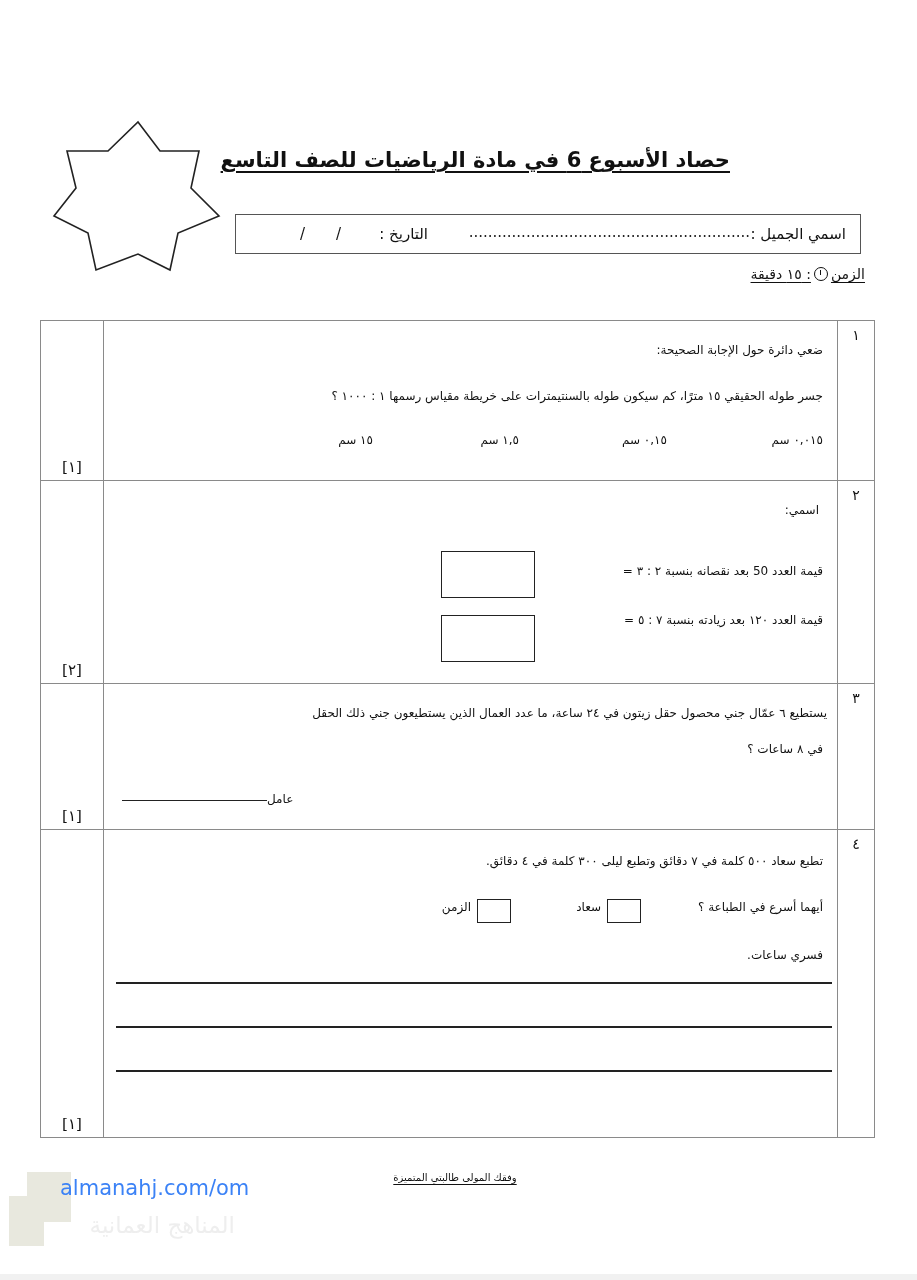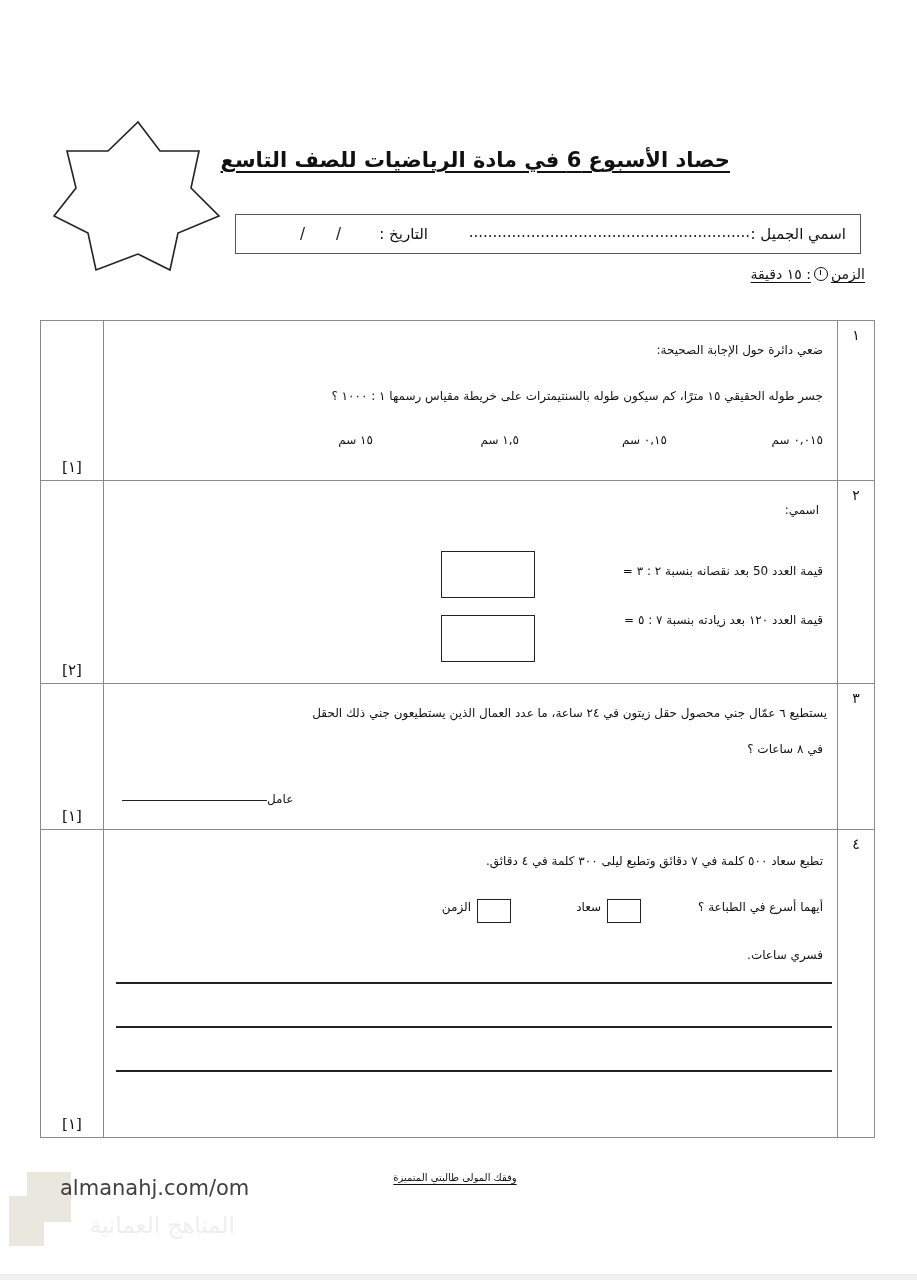--- a/index.html
+++ b/index.html
@@ -47,21 +47,21 @@
     .ans-box { position: absolute; width: 94px; height: 47px; border: 1.5px solid #222; box-sizing: border-box; }
     .small-box { position: absolute; width: 34px; height: 24px; border: 1.5px solid #222; box-sizing: border-box; }
     .blank { position: absolute; left: 12px; width: 716px; border-top: 2px solid #222; }
     .short-blank { display: inline-block; width: 145px; border-bottom: 1.5px solid #222; margin-left: 6px; vertical-align: 2px; }
     .footer {
       position: absolute; left: 360px; top: 1172px; width: 190px; text-align: center; direction: rtl;
       font-size: 10px; text-decoration: underline; text-underline-offset: 3px; white-space: nowrap;
     }
     .wm-block1 { position: absolute; left: 27px; top: 1172px; width: 44px; height: 50px; background: #e8e8de; }
     .wm-block2 { position: absolute; left: 9px; top: 1196px; width: 35px; height: 50px; background: #e8e8de; }
-    .wm-url { position: absolute; left: 60px; top: 1176px; font-size: 21px; color: #404040; white-space: nowrap; text-align: center; }
+    .wm-url { position: absolute; left: 60px; top: 1176px; font-size: 21px; color: #3b82f6; white-space: nowrap; text-align: center; }
     .wm-ar { position: absolute; left: 70px; top: 1212px; font-size: 23px; color: #eeeeee; direction: rtl; white-space: nowrap; width: 165px; text-align: right; }
   </style>
 </head>
 <body>
 
 <svg class="star" viewBox="0 0 176 156">
   <polygon points="88,4 110,33 149,33 141,70 169,98 128,115 120,152 88,136 46,152 38,115 4,98 26,70 17,33 58,33" fill="none" stroke="#222" stroke-width="1.6"></polygon>
 </svg>
 
 <div class="title">حصاد الأسبوع 6 في مادة الرياضيات للصف التاسع</div>

